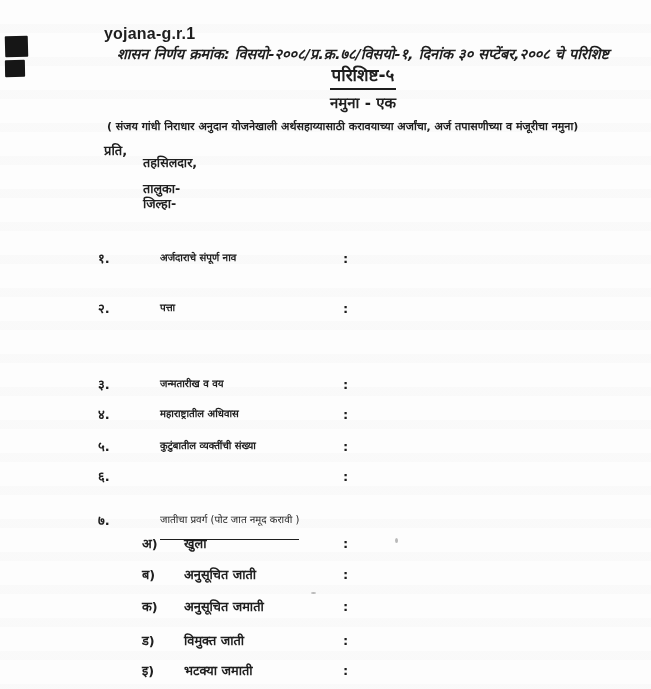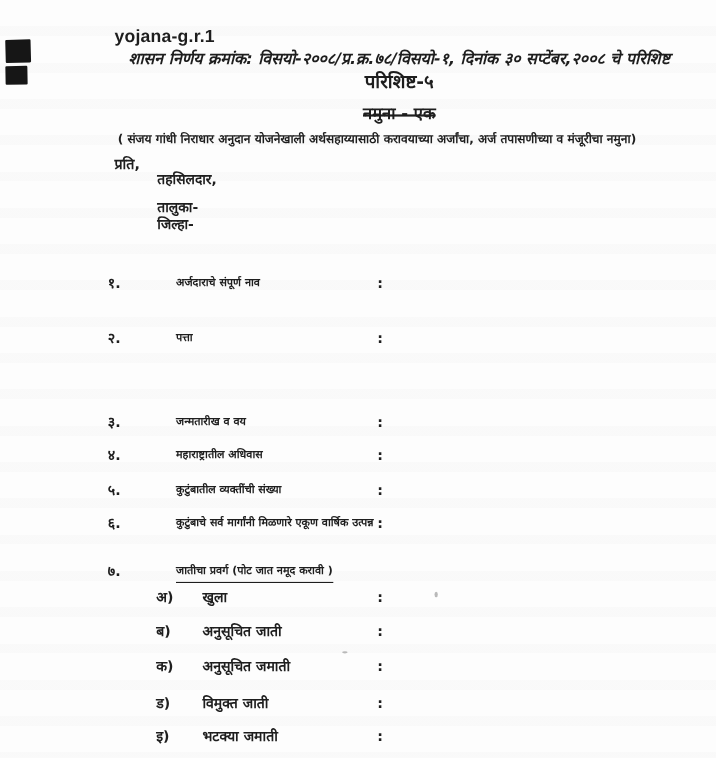--- a/index.html
+++ b/index.html
@@ -20,30 +20,30 @@
   .doc-id{
     left:104px;top:25px;
     font-family:Liberation Sans, sans-serif;
     font-size:16px;font-weight:bold;letter-spacing:0.2px;
   }
   .center-zone{position:absolute;left:75px;right:0;text-align:center;}
   .hdr-line{top:46px;font-size:14.5px;font-weight:bold;font-style:italic;}
   .title-wrap{top:66px;}
   .title{
     display:inline-block;font-size:17px;font-weight:bold;
-    border-bottom:2px solid #1e1e1e;padding:0 2px 18px 2px;
+    border-bottom:2px solid #1e1e1e;padding:0 2px 2px 2px;
   }
   .subtitle{top:95px;font-size:15px;font-weight:bold;}
   .description{left:107px;top:121px;font-size:11px;font-weight:bold;}
   .salutation{left:104px;top:144px;font-size:13px;font-weight:bold;}
   .addr-line{left:143px;font-size:12.6px;font-weight:bold;}
   .row{position:absolute;left:0;width:651px;height:18px;}
   .num{position:absolute;left:98px;font-size:13px;font-weight:bold;line-height:1.1;}
   .lbl{position:absolute;left:160px;font-size:10px;font-weight:600;line-height:1.1;white-space:nowrap;}
-  .lbl-underline{font-weight:bold;border-bottom:1.6px solid #1e1e1e;padding-bottom:4px;text-align:right;}
+  .lbl-underline{font-weight:normal;border-bottom:1.6px solid #1e1e1e;padding-bottom:14px;text-align:right;}
   .letter{position:absolute;left:142px;font-size:12.8px;font-weight:600;line-height:1.1;}
   .opt-lbl{position:absolute;left:168px;font-size:12.8px;font-weight:600;line-height:1.1;white-space:nowrap;margin-left:16px;}
   .colon{position:absolute;left:343px;font-size:13px;font-weight:bold;line-height:1.1;}
   .edge-mark{position:absolute;background:#161616;border-radius:1px;}
   .edge-mark.m1{left:5px;top:36px;width:23px;height:21px;transform:rotate(-1.5deg);}
   .edge-mark.m2{left:5px;top:60px;width:20px;height:17px;transform:rotate(-1deg);}
   .speck{position:absolute;background:#b9b9b9;border-radius:50%;}
 </style>
 </head>
 <body>
@@ -89,21 +89,20 @@
   <span class="lbl">महाराष्ट्रातील अधिवास</span>
   <span class="colon">:</span>
 </div>
 <div class="row" style="top:440px">
   <span class="num">५.</span>
   <span class="lbl">कुटुंबातील व्यक्तींची संख्या</span>
   <span class="colon">:</span>
 </div>
 <div class="row" style="top:470px">
   <span class="num">६.</span>
-  <span class="lbl">कुटुंबाचे सर्व मार्गांनी मिळणारे एकूण वार्षिक उत्पन्न</span>
   <span class="colon">:</span>
 </div>
 <div class="row" style="top:514px">
   <span class="num">७.</span>
   <span class="lbl lbl-underline">जातीचा प्रवर्ग (पोट जात नमूद करावी )</span>
   <span class="colon"></span>
 </div>
 
 <div class="row" style="top:537px">
   <span class="letter">अ)</span>

